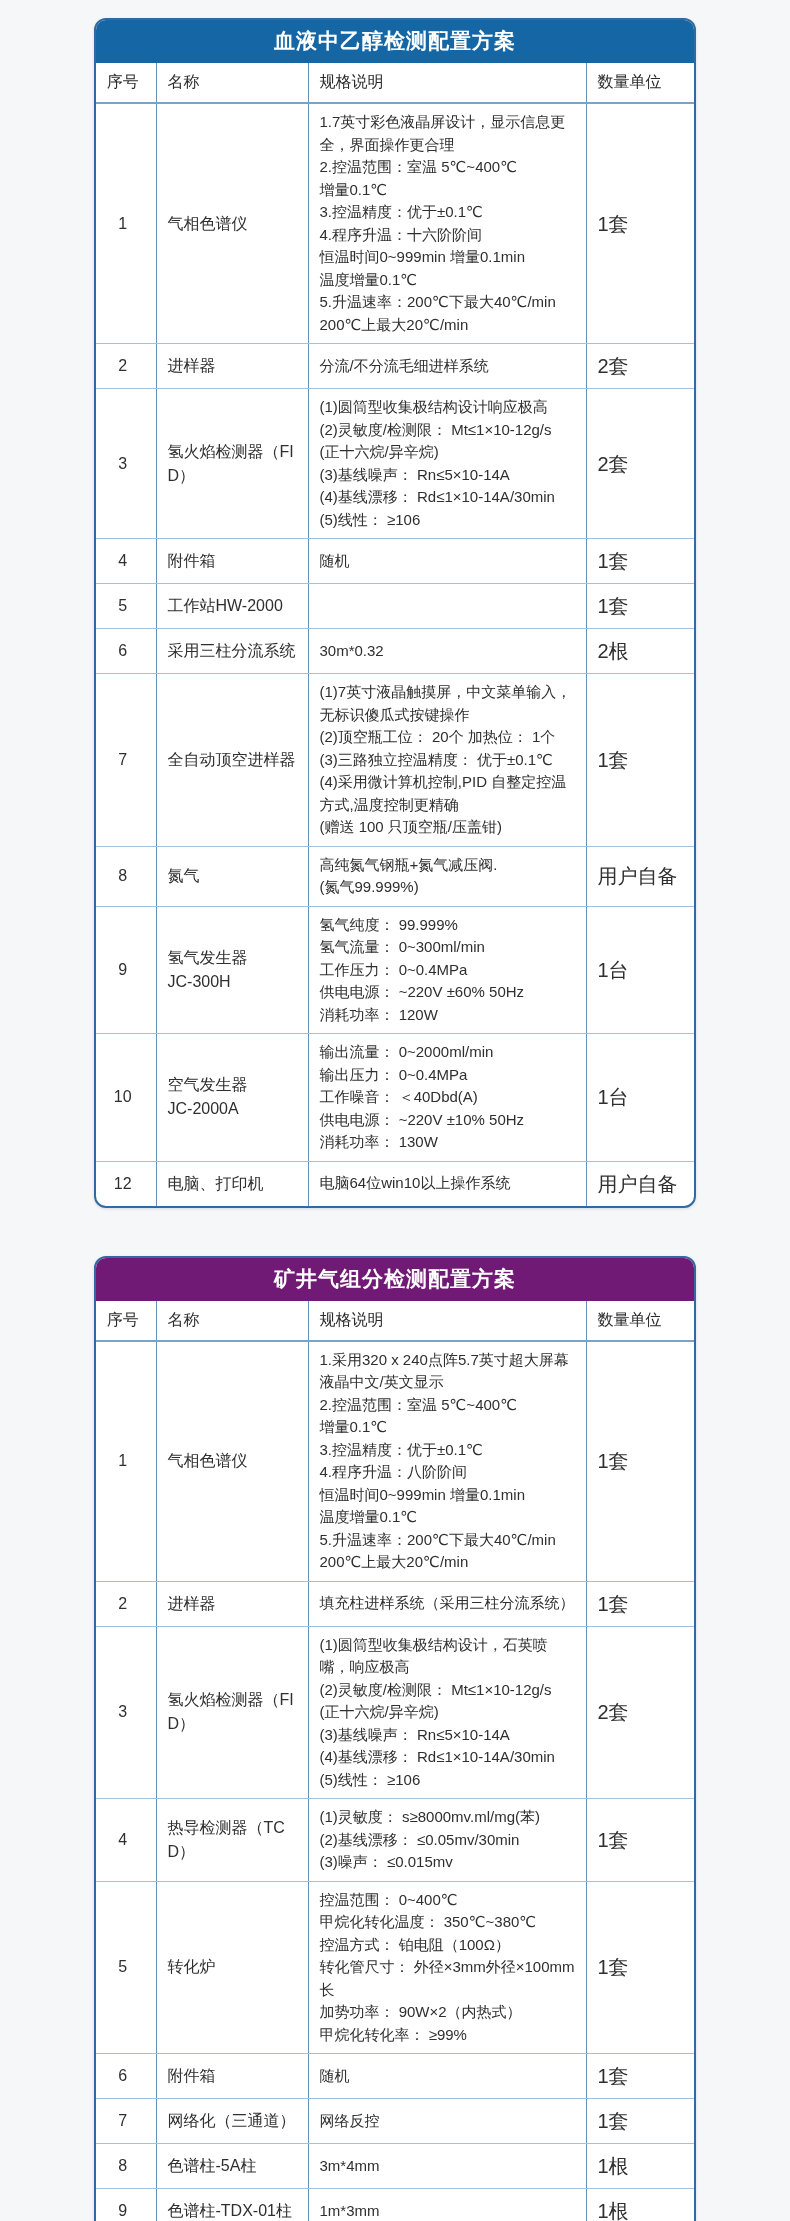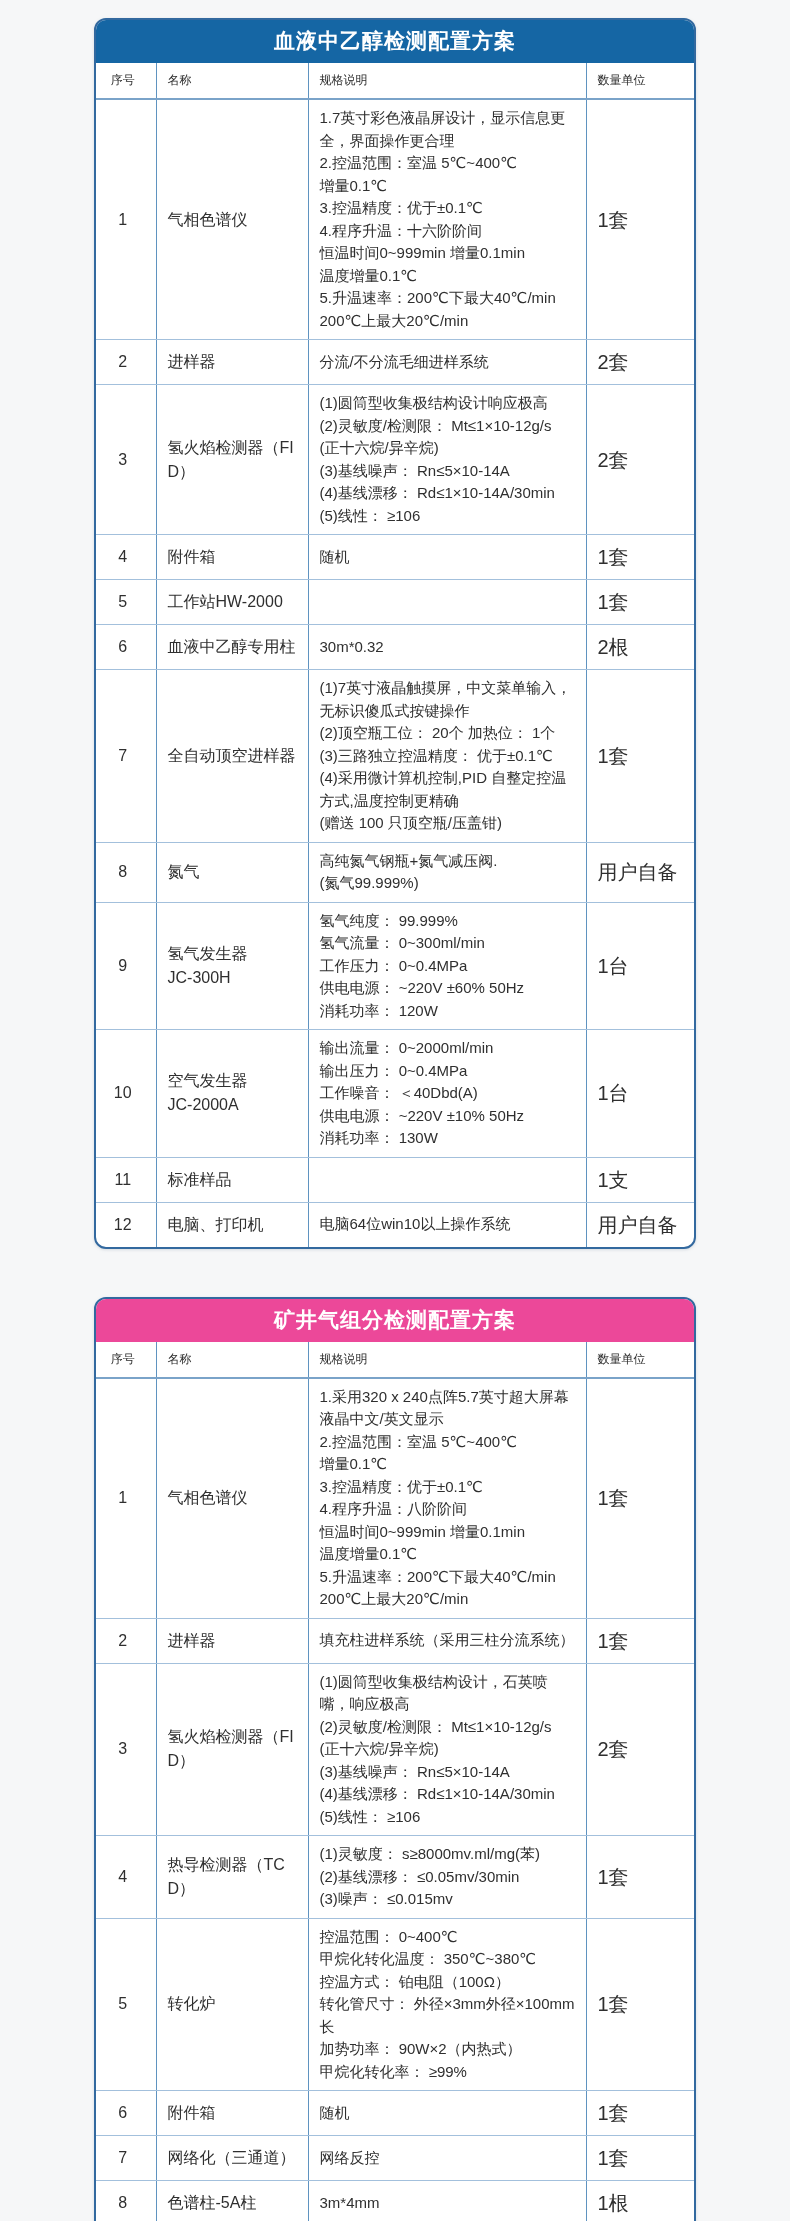--- a/index.html
+++ b/index.html
@@ -36,21 +36,21 @@
   table.config-table {
     width: 100%;
     border-collapse: collapse;
     table-layout: fixed;
   }
   table.config-table col.c-no   { width: 60px; }
   table.config-table col.c-name { width: 152px; }
   table.config-table col.c-spec { width: 278px; }
   table.config-table col.c-qty  { width: 108px; }
   table.config-table th {
-    font-size: 12px;
+    font-size: 16px;
     font-weight: normal;
     color: #2b2b2b;
     text-align: left;
     padding: 9px 8px 9px 11px;
     border-bottom: 2px solid #7aa3c9;
     background: #ffffff;
   }
   table.config-table th.cell-no { text-align: center; padding-left: 2px; }
   table.config-table th + th,
   table.config-table td + td { border-left: 1.5px solid #5f93c0; }
@@ -135,21 +135,21 @@
             <td class="cell-qty">1套</td>
           </tr>
           <tr>
             <td class="cell-no">5</td>
             <td class="cell-name">工作站HW-2000</td>
             <td class="cell-spec"></td>
             <td class="cell-qty">1套</td>
           </tr>
           <tr>
             <td class="cell-no">6</td>
-            <td class="cell-name">血液中乙醇专用柱</td>
+            <td class="cell-name">采用三柱分流系统</td>
             <td class="cell-spec">30m*0.32</td>
             <td class="cell-qty">2根</td>
           </tr>
           <tr>
             <td class="cell-no">7</td>
             <td class="cell-name">全自动顶空进样器</td>
             <td class="cell-spec">(1)7英寸液晶触摸屏，中文菜单输入，无标识傻瓜式按键操作
 (2)顶空瓶工位： 20个 加热位： 1个
 (3)三路独立控温精度： 优于±0.1℃
 (4)采用微计算机控制,PID 自整定控温方式,温度控制更精确
@@ -179,37 +179,31 @@
             <td class="cell-name">空气发生器
 JC-2000A</td>
             <td class="cell-spec">输出流量： 0~2000ml/min
 输出压力： 0~0.4MPa
 工作噪音： ＜40Dbd(A)
 供电电源： ~220V ±10% 50Hz
 消耗功率： 130W</td>
             <td class="cell-qty">1台</td>
           </tr>
           <tr>
-            <td class="cell-no">11</td>
-            <td class="cell-name">标准样品</td>
-            <td class="cell-spec"></td>
-            <td class="cell-qty">1支</td>
-          </tr>
-          <tr>
             <td class="cell-no">12</td>
             <td class="cell-name">电脑、打印机</td>
             <td class="cell-spec">电脑64位win10以上操作系统</td>
             <td class="cell-qty">用户自备</td>
           </tr>
         </tbody>
     </table>
   </section>
 
   <section class="table-card" style="border-color: rgb(51, 105, 159);">
-    <header class="table-title" style="background: #ec4899; color: rgb(255, 255, 255);">矿井气组分检测配置方案</header>
+    <header class="table-title" style="background: #701a75; color: rgb(255, 255, 255);">矿井气组分检测配置方案</header>
     <table class="config-table">
       <colgroup>
         <col class="c-no">
           <col class="c-name">
           <col class="c-spec">
           <col class="c-qty">
       </colgroup>
       <thead>
         <tr>
           <th class="cell-no">序号</th>

